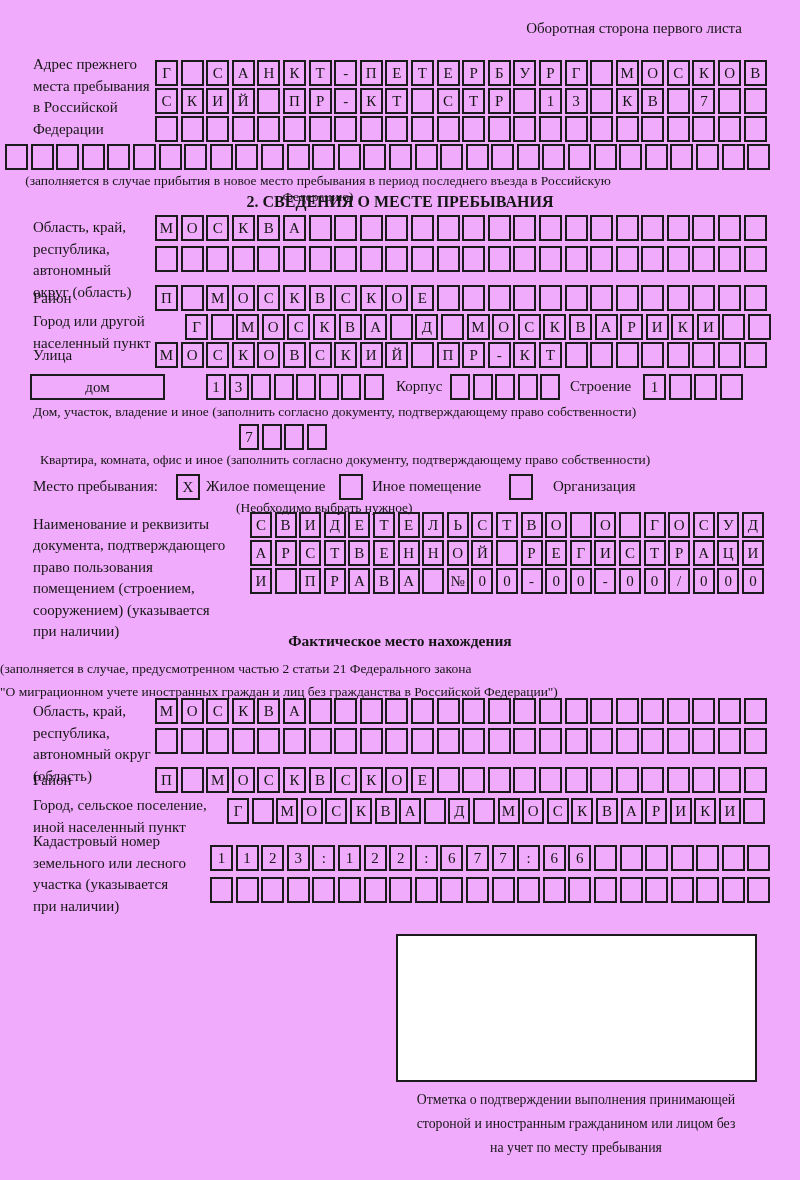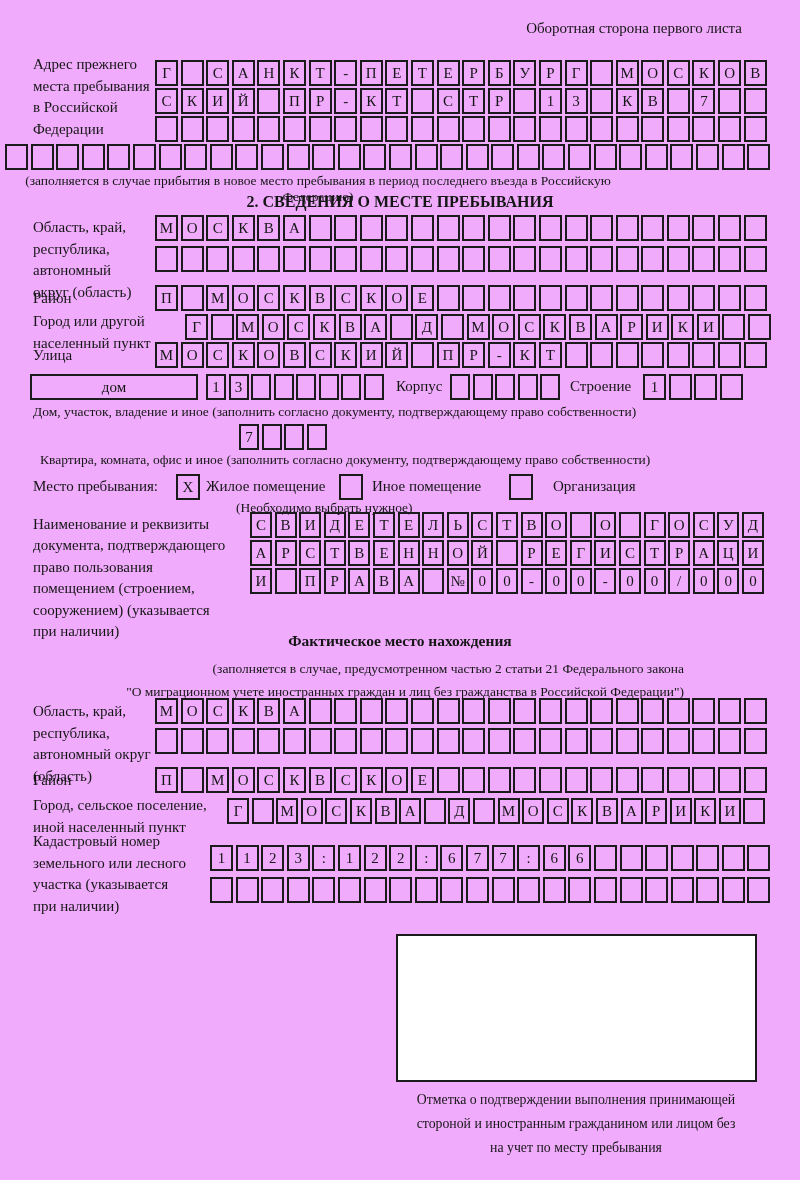--- a/index.html
+++ b/index.html
@@ -15,21 +15,21 @@
     display:inline-flex; align-items:center; justify-content:center;
     font-size:15px; line-height:1;
   }
   .cellrow.sm .cell  { width:20px; margin-right:2.5px; }
   .cellrow.doc .cell { width:22px; margin-right:2.6px; }
   .label { position:absolute; font-size:15px; line-height:21.5px; white-space:nowrap; }
   .inl   { position:absolute; font-size:15px; white-space:nowrap; }
   .note  { position:absolute; font-size:13.5px; white-space:nowrap; }
   .cnote { position:absolute; left:0; width:636px; text-align:center; font-size:13.5px; }
   .title { position:absolute; left:0; width:800px; text-align:center; font-weight:bold; font-size:16px; }
-  .law   { position:absolute; left:0; width:684px; text-align:right; font-size:13.5px; line-height:22.5px; }
+  .law   { position:absolute; left:0; width:684px; text-align:left; font-size:13.5px; line-height:22.5px; }
   .widebox {
     position:absolute; height:26px; border:2px solid #1b1b1b; box-sizing:border-box;
     display:flex; align-items:center; justify-content:center; font-size:15px;
   }
   .chk {
     position:absolute; width:24px; height:26px; border:2px solid #1b1b1b; box-sizing:border-box;
     display:flex; align-items:center; justify-content:center; font-size:15px;
   }
   .stampbox { position:absolute; left:396px; top:934px; width:361px; height:148px;
     border:2px solid #1b1b1b; box-sizing:border-box; background:#fff; }
@@ -301,21 +301,21 @@
       <span class="cell"></span>
       <span class="cell"></span>
       <span class="cell"></span>
       <span class="cell"></span>
       <span class="cell"></span>
       <span class="cell"></span>
       <span class="cell"></span>
       <span class="cell"></span>
     </div>
 
-  <div class="widebox" style="left:30px; top:374px; width:168px;">дом</div>
+  <div class="widebox" style="left:30px; top:374px; width:135px;">дом</div>
   <div class="cellrow sm" style="left:206px; top:374px;">
       <span class="cell">1</span>
       <span class="cell">3</span>
       <span class="cell"></span>
       <span class="cell"></span>
       <span class="cell"></span>
       <span class="cell"></span>
       <span class="cell"></span>
       <span class="cell"></span>
     </div>

